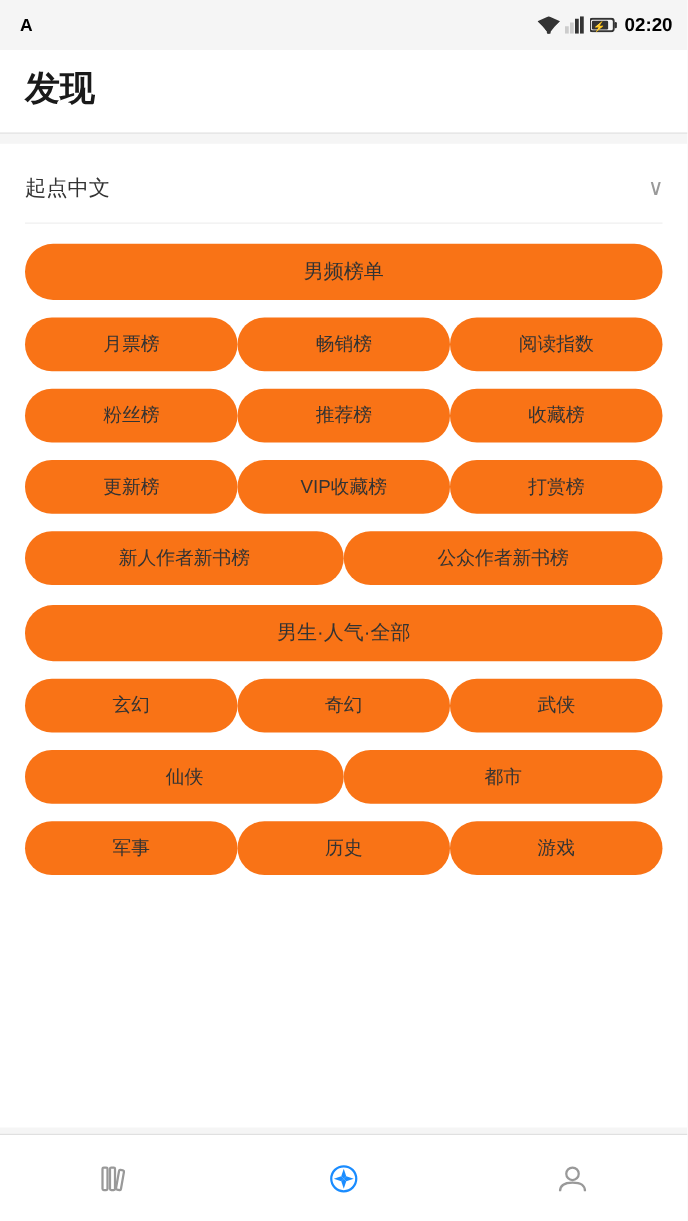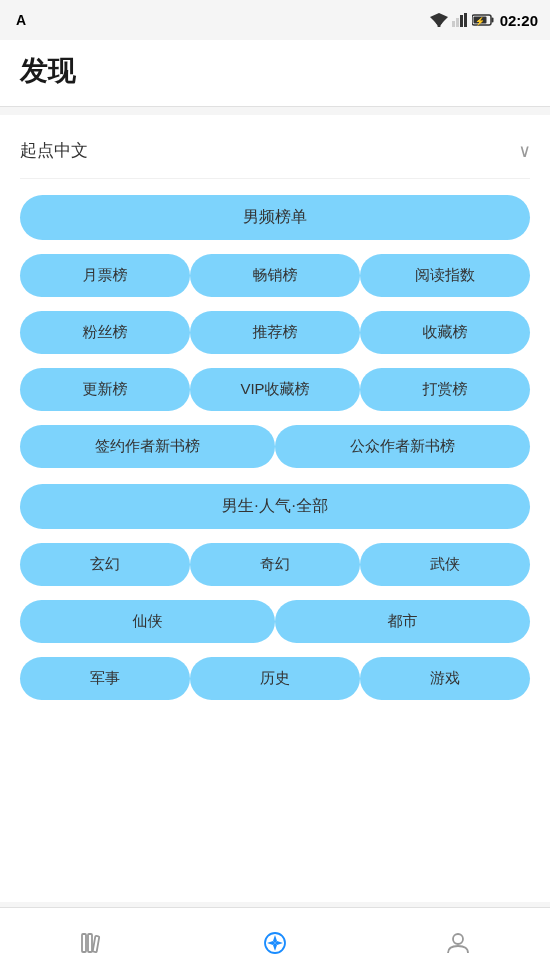--- a/index.html
+++ b/index.html
@@ -85,21 +85,21 @@
       color: #333;
     }
 
     .dropdown-arrow {
       font-size: 18px;
       color: #999;
     }
 
     
     .tag-btn {
-      background: #7dd3fc;
+      background: #f97316;
       border: none;
       border-radius: 50px;
       padding: 12px 20px;
       font-size: 15px;
       color: #333;
       cursor: pointer;
       display: inline-flex;
       align-items: center;
       justify-content: center;
       white-space: nowrap;
@@ -209,21 +209,21 @@
     <button class="tag-btn">收藏榜</button>
   </div>
 
   <div class="tags-row">
     <button class="tag-btn">更新榜</button>
     <button class="tag-btn">VIP收藏榜</button>
     <button class="tag-btn">打赏榜</button>
   </div>
 
   <div class="tags-row">
-    <button class="tag-btn">签约作者新书榜</button>
+    <button class="tag-btn">新人作者新书榜</button>
     <button class="tag-btn">公众作者新书榜</button>
   </div>
 
 
   <div style="margin-bottom: 14px; margin-top: 16px;">
     <button class="tag-btn full-width">男生·人气·全部</button>
   </div>
 
   <div class="tags-row">
     <button class="tag-btn">玄幻</button>

